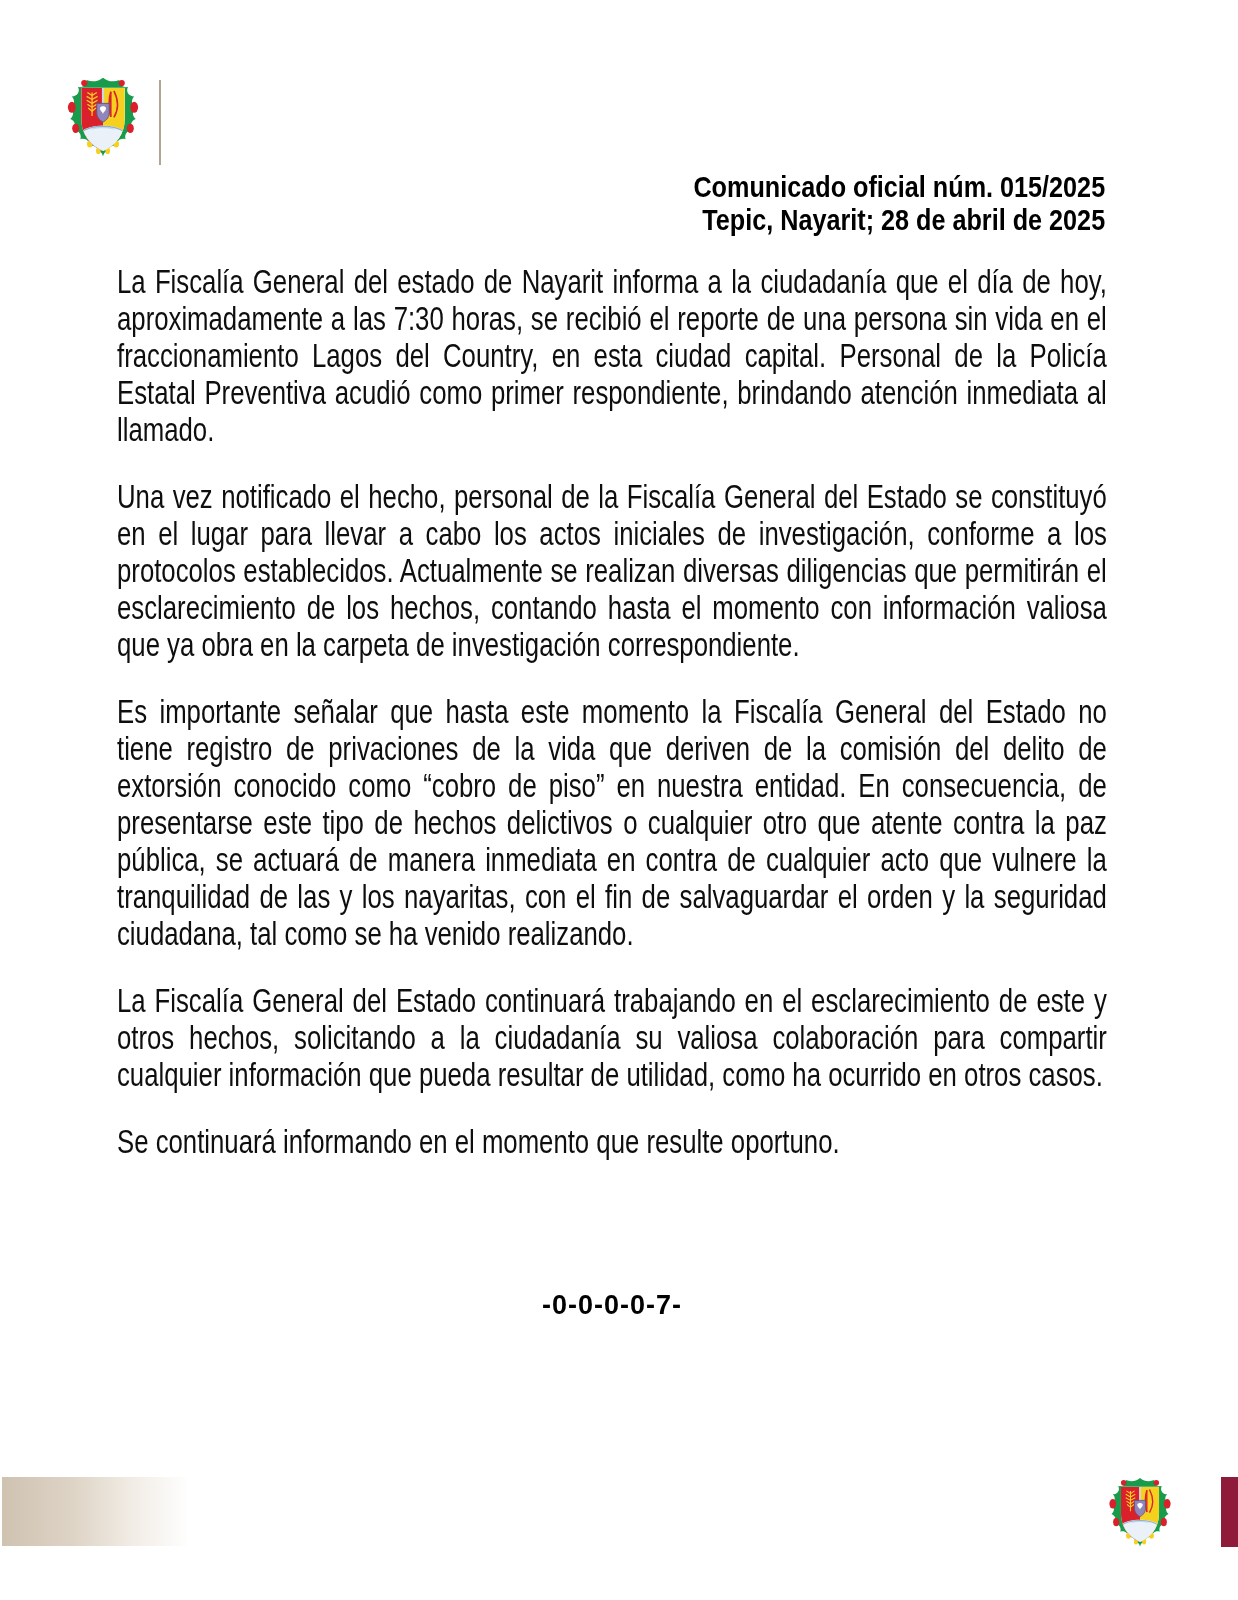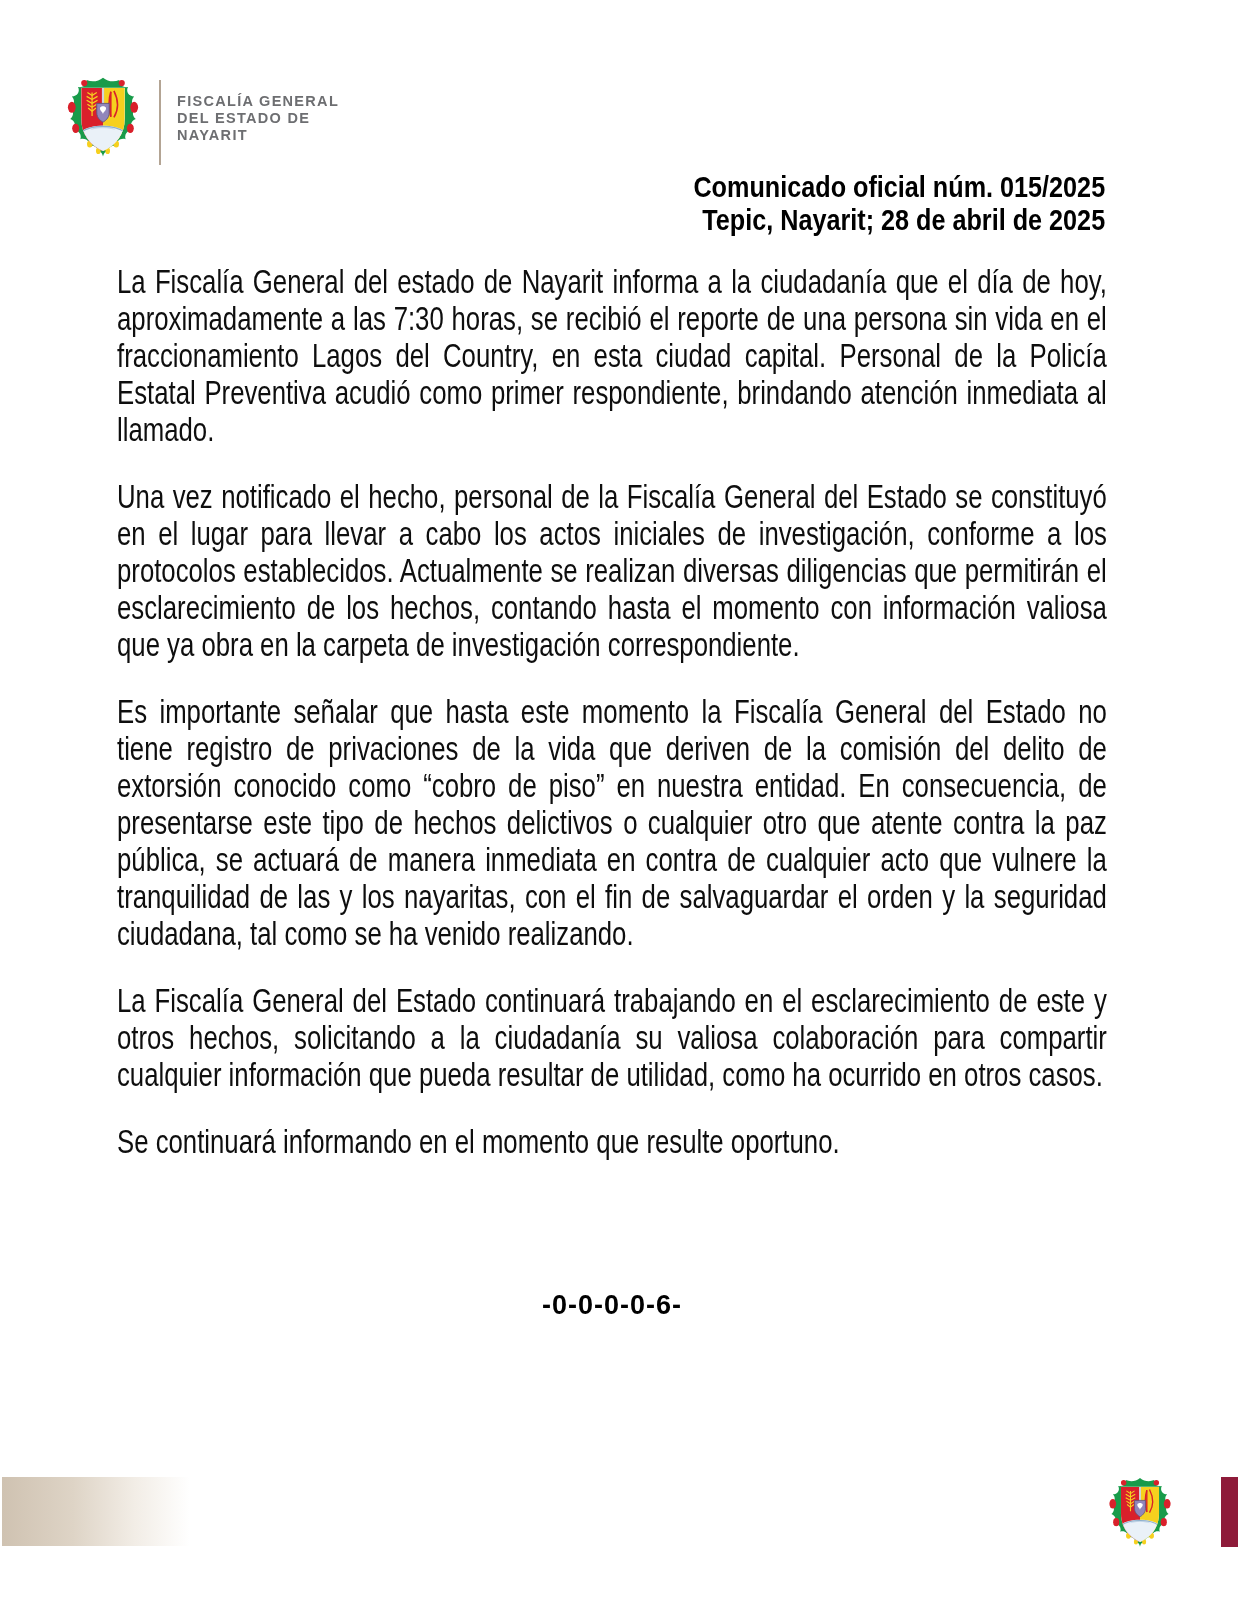--- a/index.html
+++ b/index.html
@@ -100,38 +100,35 @@
 </svg>
 
 <div class="page">
 
   <div class="brand">
     <svg viewBox="0 0 100 112">
         <use href="#coa"></use>
       </svg>
   </div>
   <div class="brand-sep"></div>
-  <div class="org-name">FISCALÍA GENERAL
-DEL ESTADO DE
-NAYARIT</div>
 
   <div class="comunicado">
     <div>Comunicado oficial núm. 015/2025</div>
     <div>Tepic, Nayarit; 28 de abril de 2025</div>
   </div>
 
   <div class="doc-body">
       <p>La Fiscalía General del estado de Nayarit informa a la ciudadanía que el día de hoy, aproximadamente a las 7:30 horas, se recibió el reporte de una persona sin vida en el fraccionamiento Lagos del Country, en esta ciudad capital. Personal de la Policía Estatal Preventiva acudió como primer respondiente, brindando atención inmediata al llamado.</p>
       <p>Una vez notificado el hecho, personal de la Fiscalía General del Estado se constituyó en el lugar para llevar a cabo los actos iniciales de investigación, conforme a los protocolos establecidos. Actualmente se realizan diversas diligencias que permitirán el esclarecimiento de los hechos, contando hasta el momento con información valiosa que ya obra en la carpeta de investigación correspondiente.</p>
       <p>Es importante señalar que hasta este momento la Fiscalía General del Estado no tiene registro de privaciones de la vida que deriven de la comisión del delito de extorsión conocido como “cobro de piso” en nuestra entidad. En consecuencia, de presentarse este tipo de hechos delictivos o cualquier otro que atente contra la paz pública, se actuará de manera inmediata en contra de cualquier acto que vulnere la tranquilidad de las y los nayaritas, con el fin de salvaguardar el orden y la seguridad ciudadana, tal como se ha venido realizando.</p>
       <p>La Fiscalía General del Estado continuará trabajando en el esclarecimiento de este y otros hechos, solicitando a la ciudadanía su valiosa colaboración para compartir cualquier información que pueda resultar de utilidad, como ha ocurrido en otros casos.</p>
       <p>Se continuará informando en el momento que resulte oportuno.</p>
     </div>
 
-  <div class="end-sep">-0-0-0-0-6-</div>
+  <div class="end-sep">-0-0-0-0-7-</div>
 
   <div class="footer-gradient"></div>
   <div class="footer-brand">
     <svg viewBox="0 0 100 112">
         <use href="#coa"></use>
       </svg>
   </div>
   <div class="footer-accent"></div>
 
 </div>

